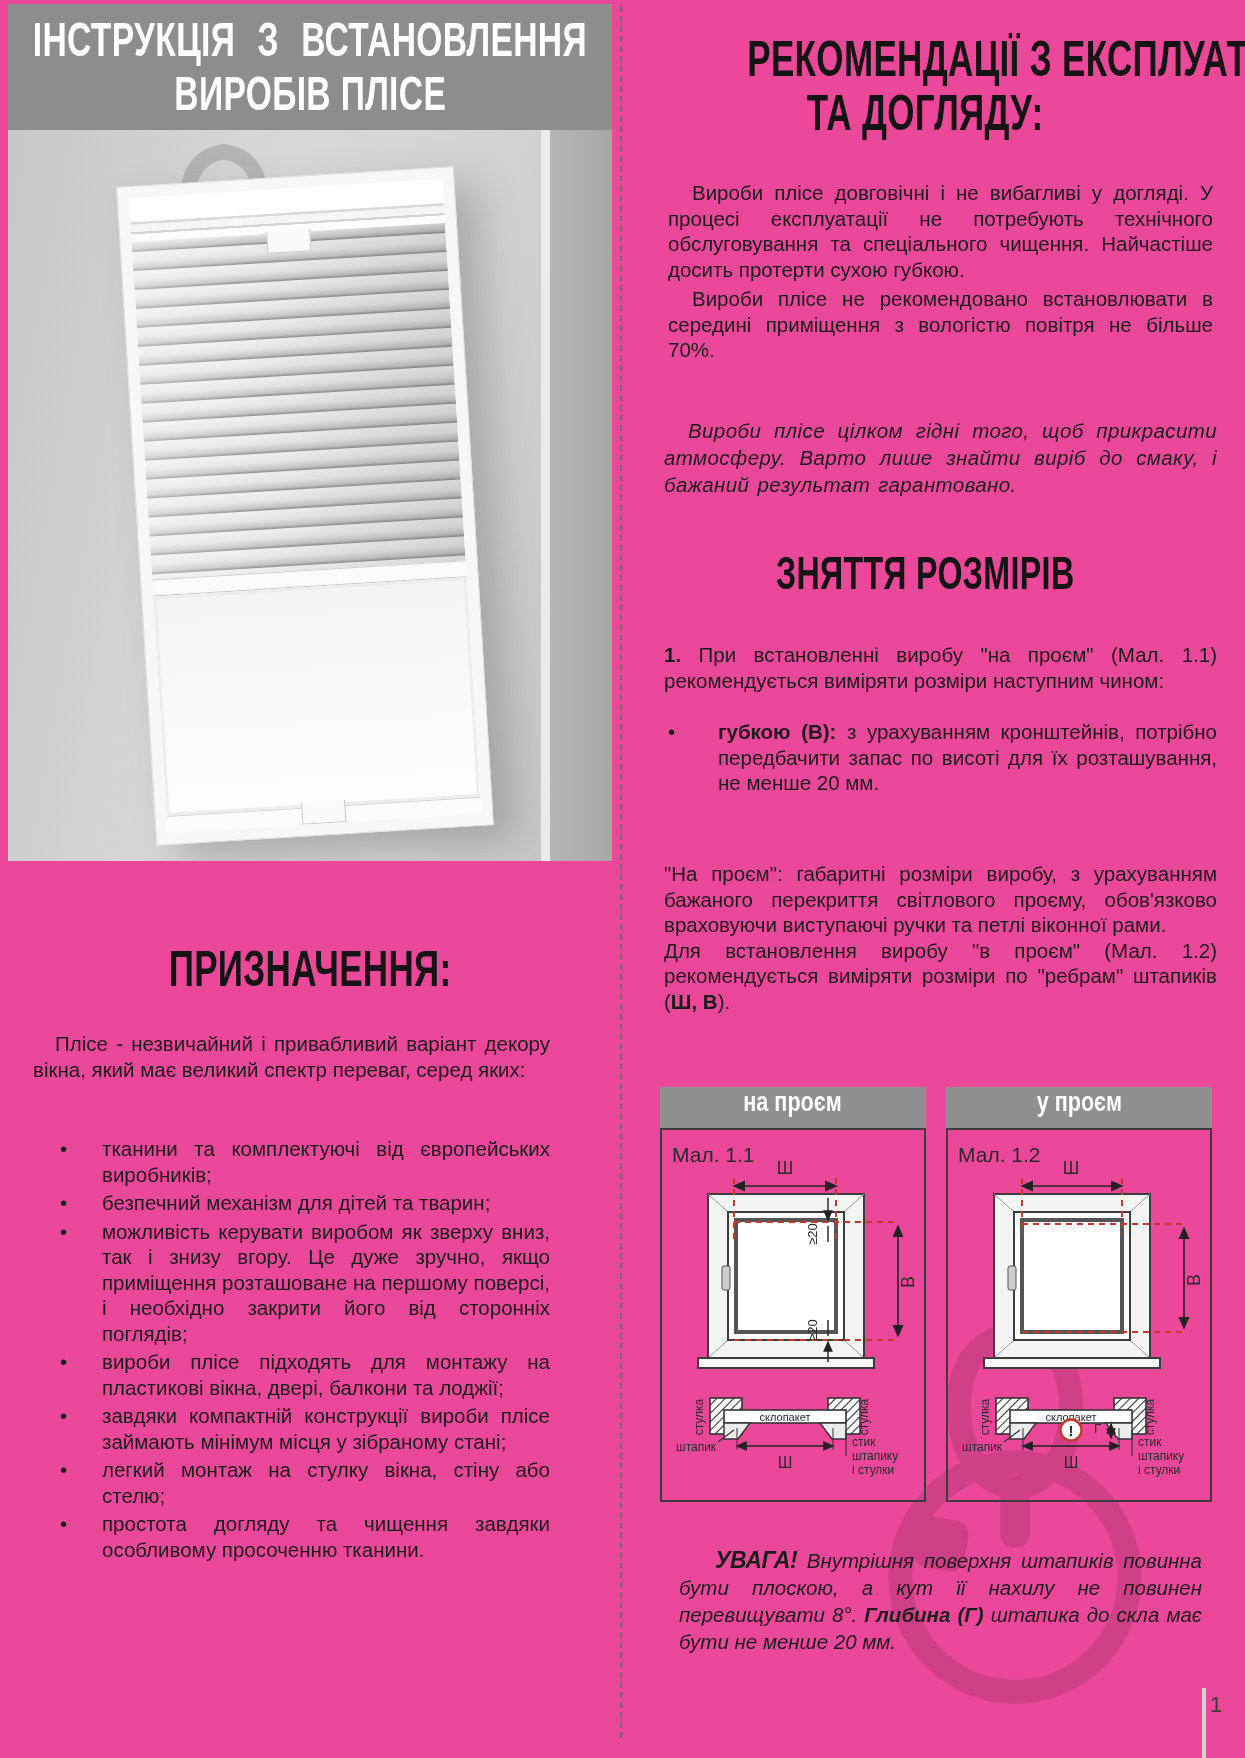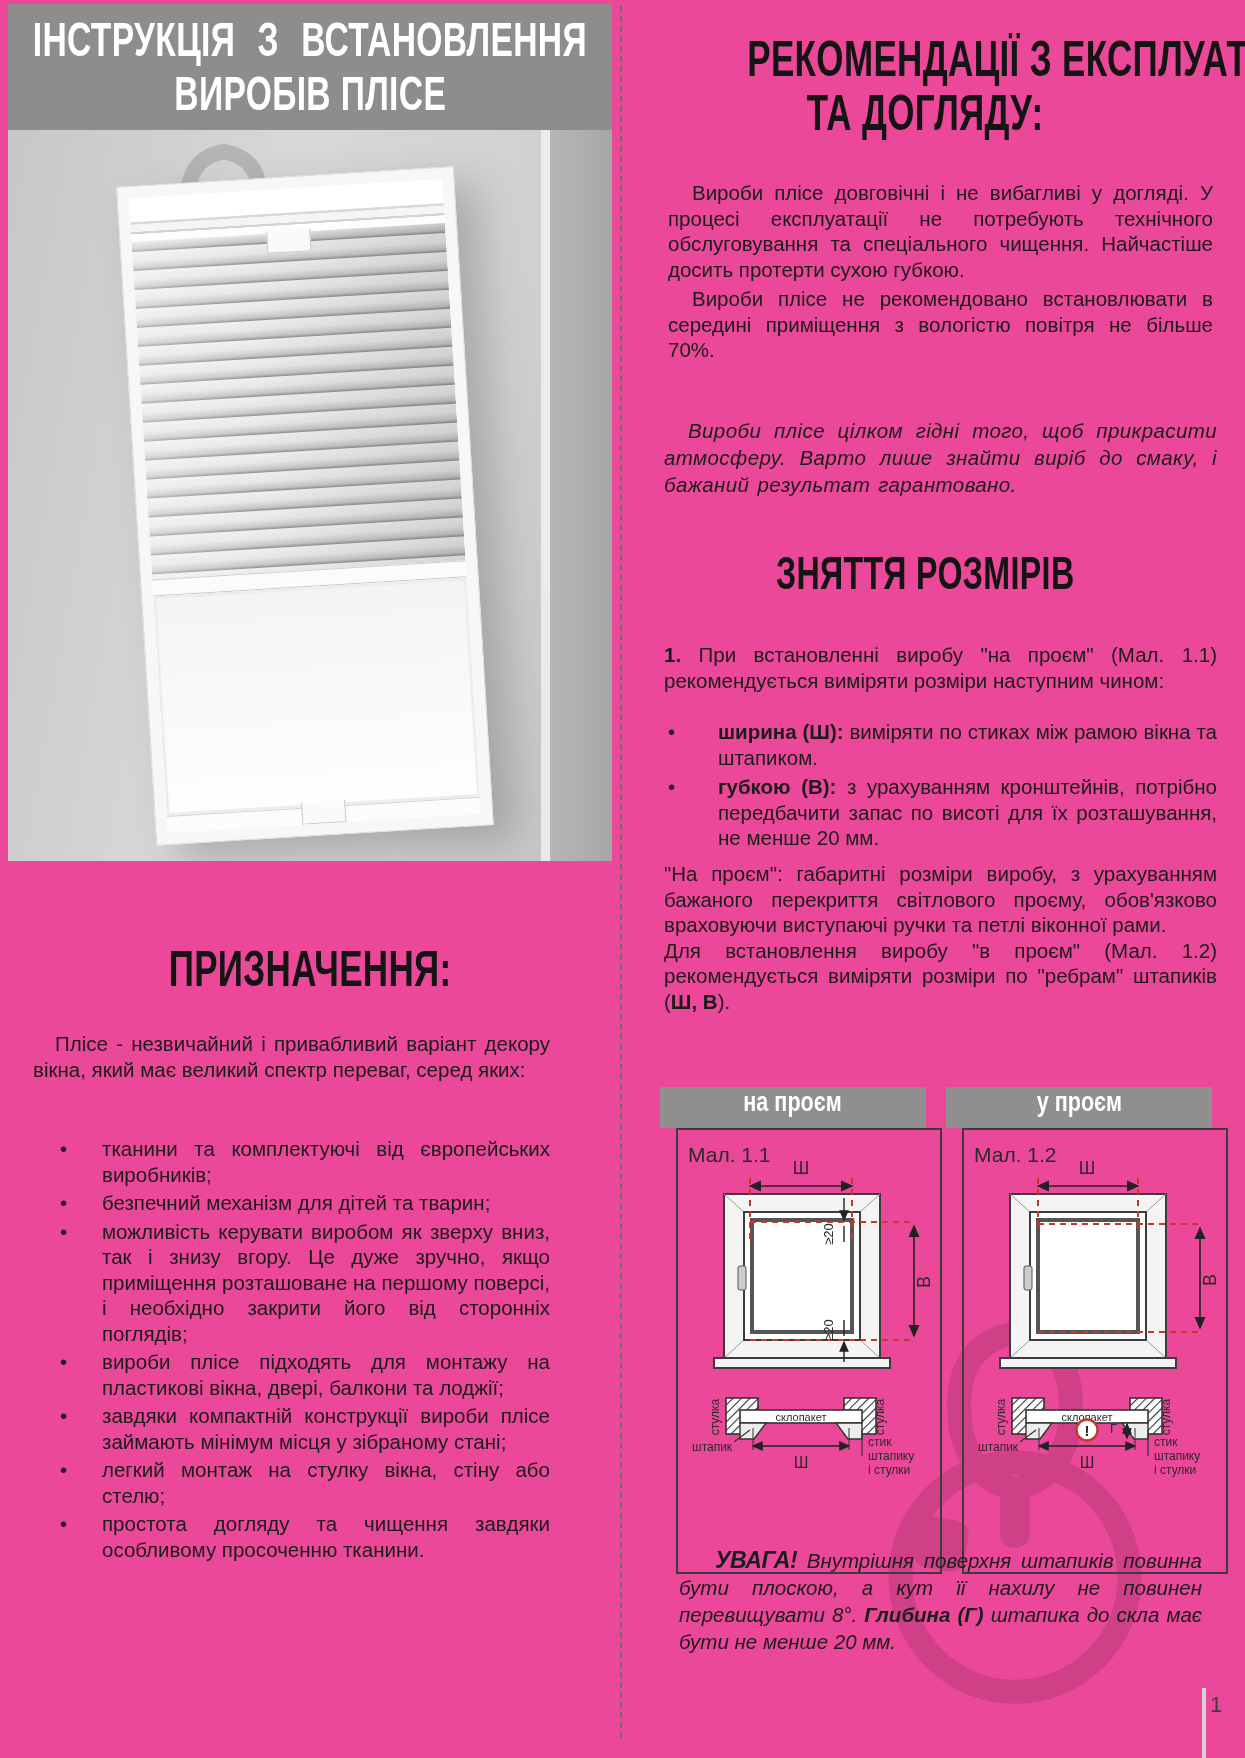--- a/index.html
+++ b/index.html
@@ -59,21 +59,21 @@
   #size-bullets{left:664px;top:719px;width:553px;}
   ul.slist{margin:0;padding:0;list-style:none;}
   ul.slist li{position:relative;padding-left:54px;margin:0 0 4px 0;}
   ul.slist li::before{content:"•";position:absolute;left:4px;top:0;}
   #na-proem{left:664px;top:861px;width:553px;}
   #na-proem p{margin:0;}
   .b{font-weight:700;}
   
   .panel-h{width:266px;height:41px;background:#8f8f8f;display:flex;align-items:flex-start;justify-content:center;}
   .panel-h .t{color:#fff;font-size:27px;font-weight:700;display:inline-block;transform:scaleX(.8);}
-  .panel-b{width:266px;height:446px;border:2px solid #3c3c3c;box-sizing:border-box;background:transparent;margin-left:16px;}
+  .panel-b{width:266px;height:374px;border:2px solid #3c3c3c;box-sizing:border-box;background:transparent;}
   #fig1-h{left:660px;top:1087px;} #fig1-b{left:660px;top:1128px;}
   #fig2-h{left:946px;top:1087px;} #fig2-b{left:946px;top:1128px;}
   svg text{font-family:"Liberation Sans","DejaVu Sans",sans-serif;fill:#2a2a2a;}
   
   #attention{left:664px;top:1532px;width:553px;line-height:27px;}
   #attention p{margin:15px;text-indent:36px;font-style:italic;}
   .attn-label{font-weight:800;font-size:23px;letter-spacing:-0.5px;}
   
   #foot-line{left:1202px;top:1688px;width:4px;height:70px;background:#d4d4d4;}
   #page-num{left:1210px;top:1692px;width:30px;font-size:22px;color:#3d3d3d;}
@@ -157,24 +157,20 @@
     <span class="cond">ЗНЯТТЯ РОЗМІРІВ</span>
   </div>
 
   <div class="abs body-text" id="step1">
     <p><span class="b">1.</span>
        <span>При встановленні виробу "на проєм" (Мал. 1.1) рекомендується виміряти розміри наступним чином:</span></p>
   </div>
 
   <div class="abs body-text" id="size-bullets">
     <ul class="slist">
-      <li>
-        <span class="b">ширина (Ш):</span>
-        <span>виміряти по стиках між рамою вікна та штапиком.</span>
-      </li>
       <li>
         <span class="b">губкою (В):</span>
         <span>з урахуванням кронштейнів, потрібно передбачити запас по висоті для їх розташування, не менше 20 мм.</span>
       </li>
     </ul>
   </div>
 
   <div class="abs body-text" id="na-proem">
     <p>"На проєм": габаритні розміри виробу, з урахуванням бажаного перекриття світлового проєму, обов'язково враховуючи виступаючі ручки та петлі віконної рами.</p>
     <p><span>Для встановлення виробу "в проєм" (Мал. 1.2) рекомендується виміряти розміри по "ребрам" штапиків (</span><span class="b">Ш, В</span><span>).</span></p>

